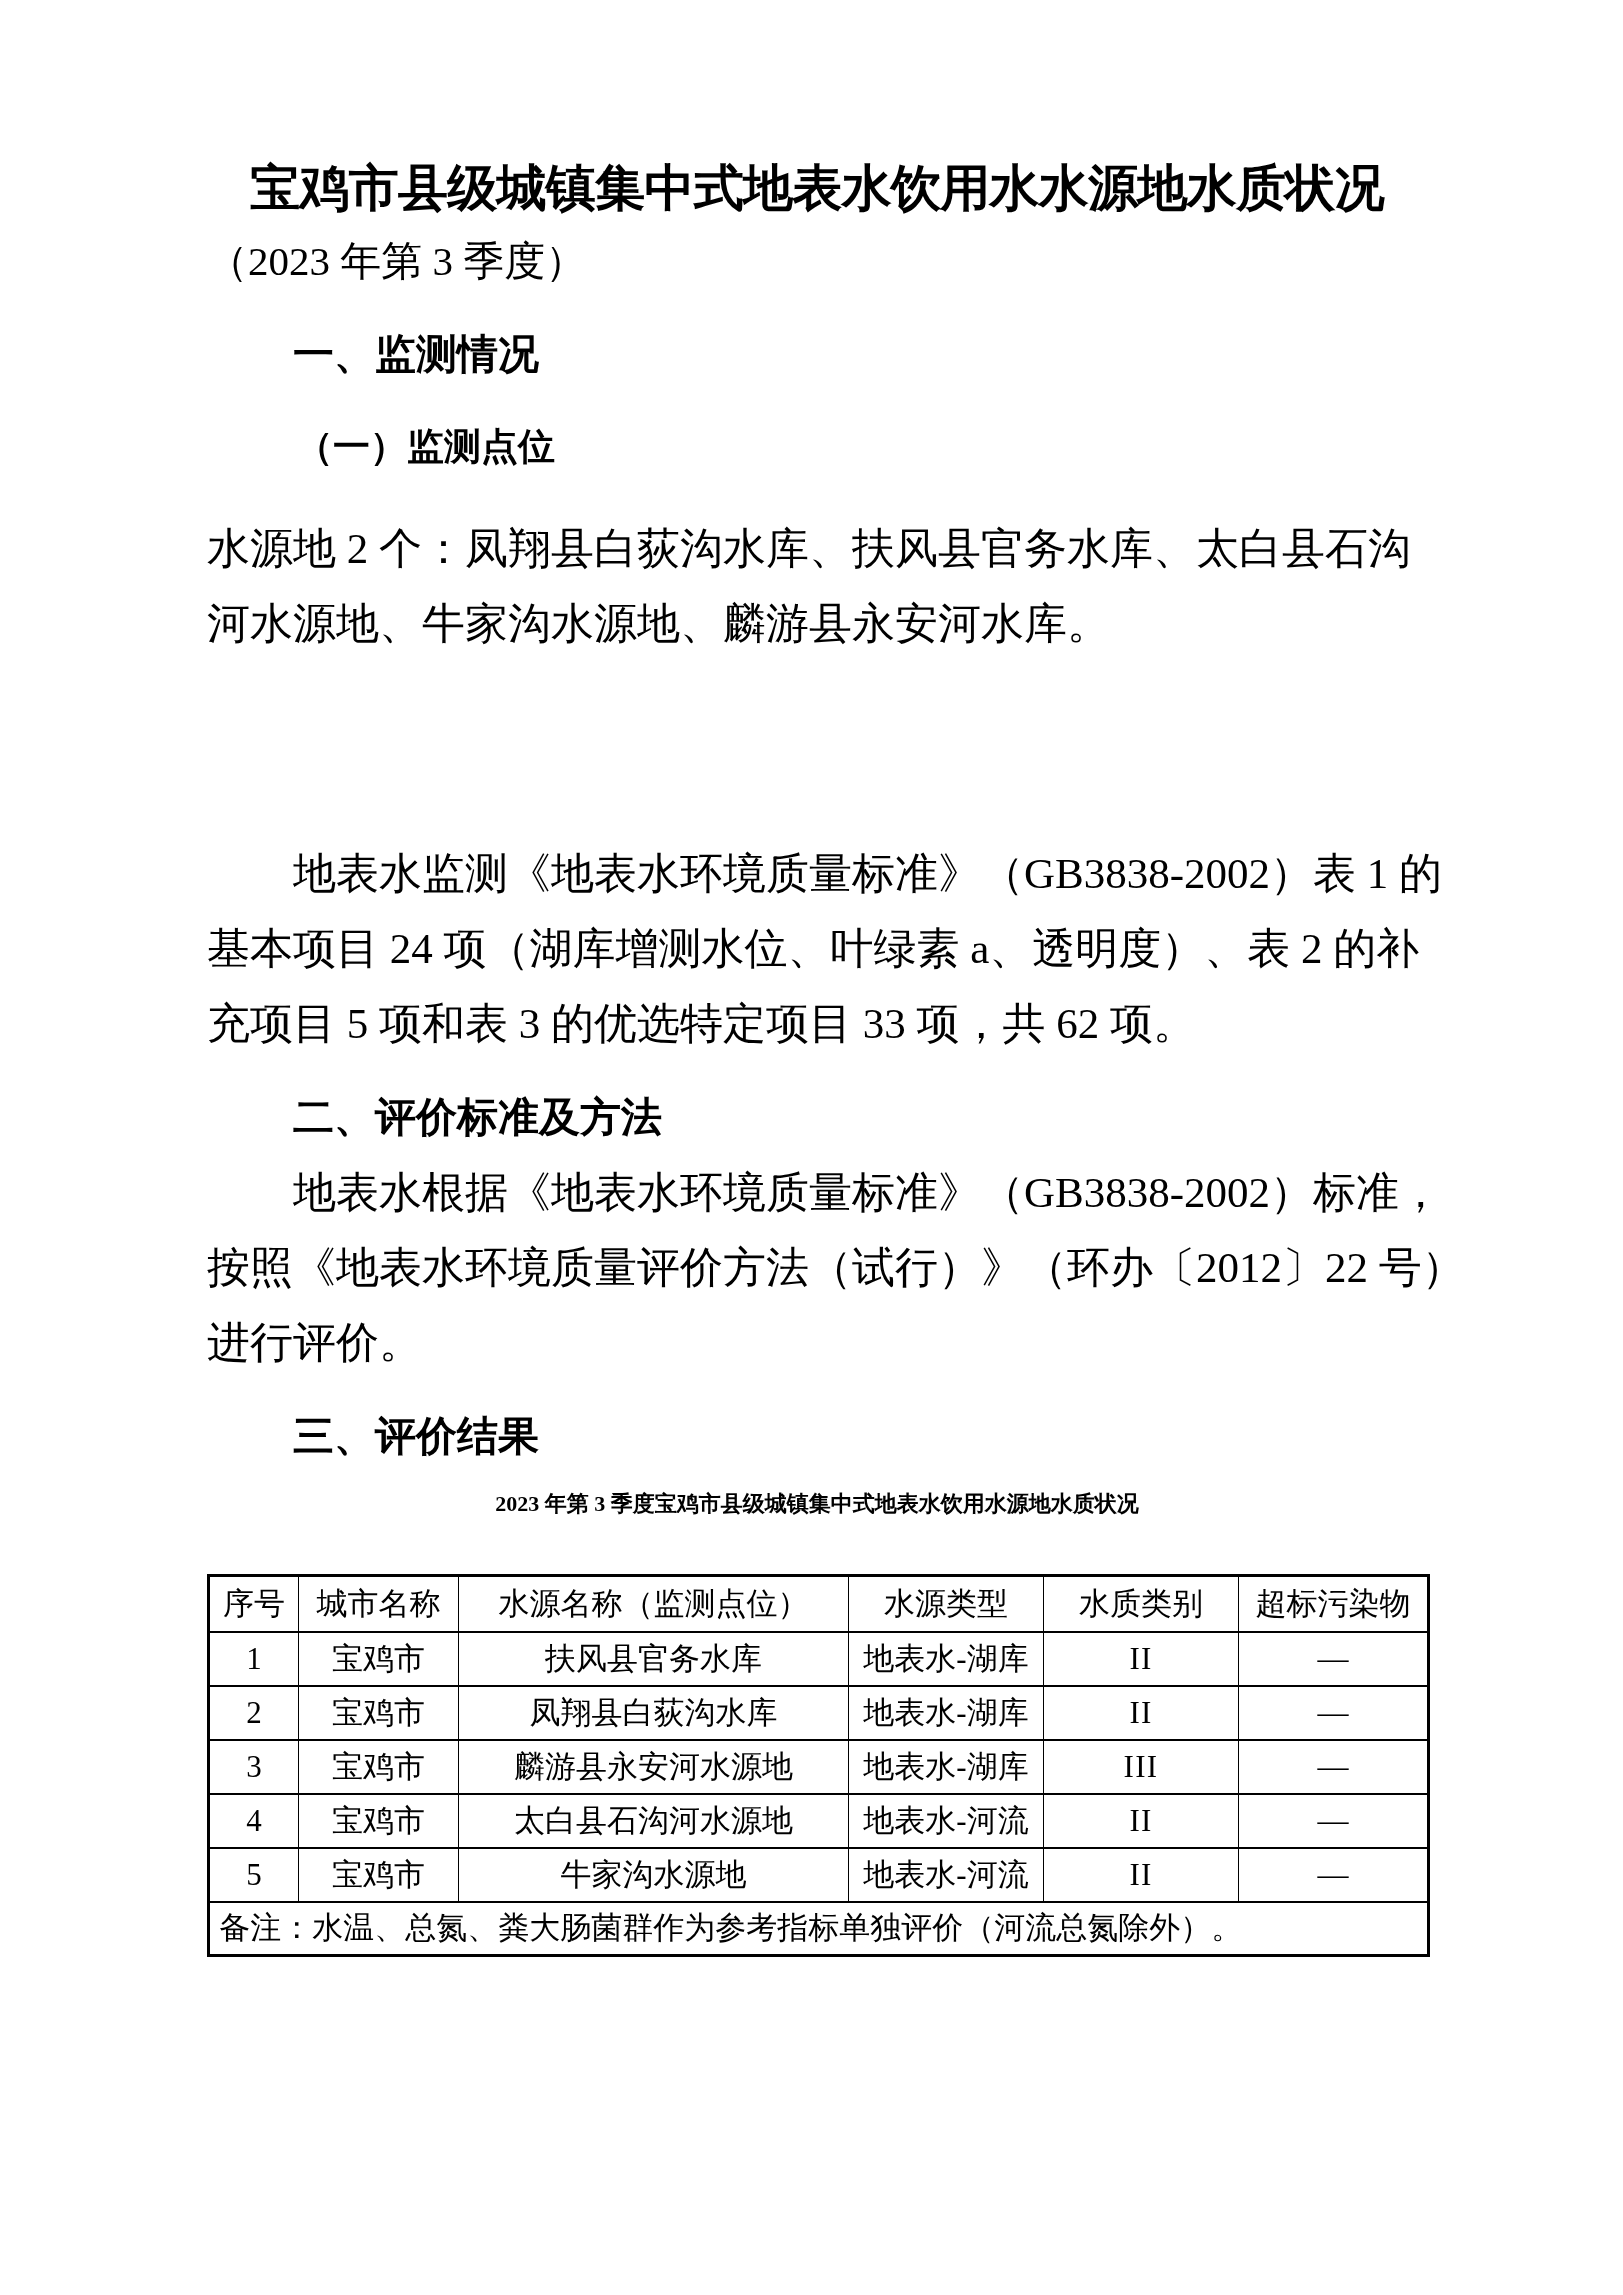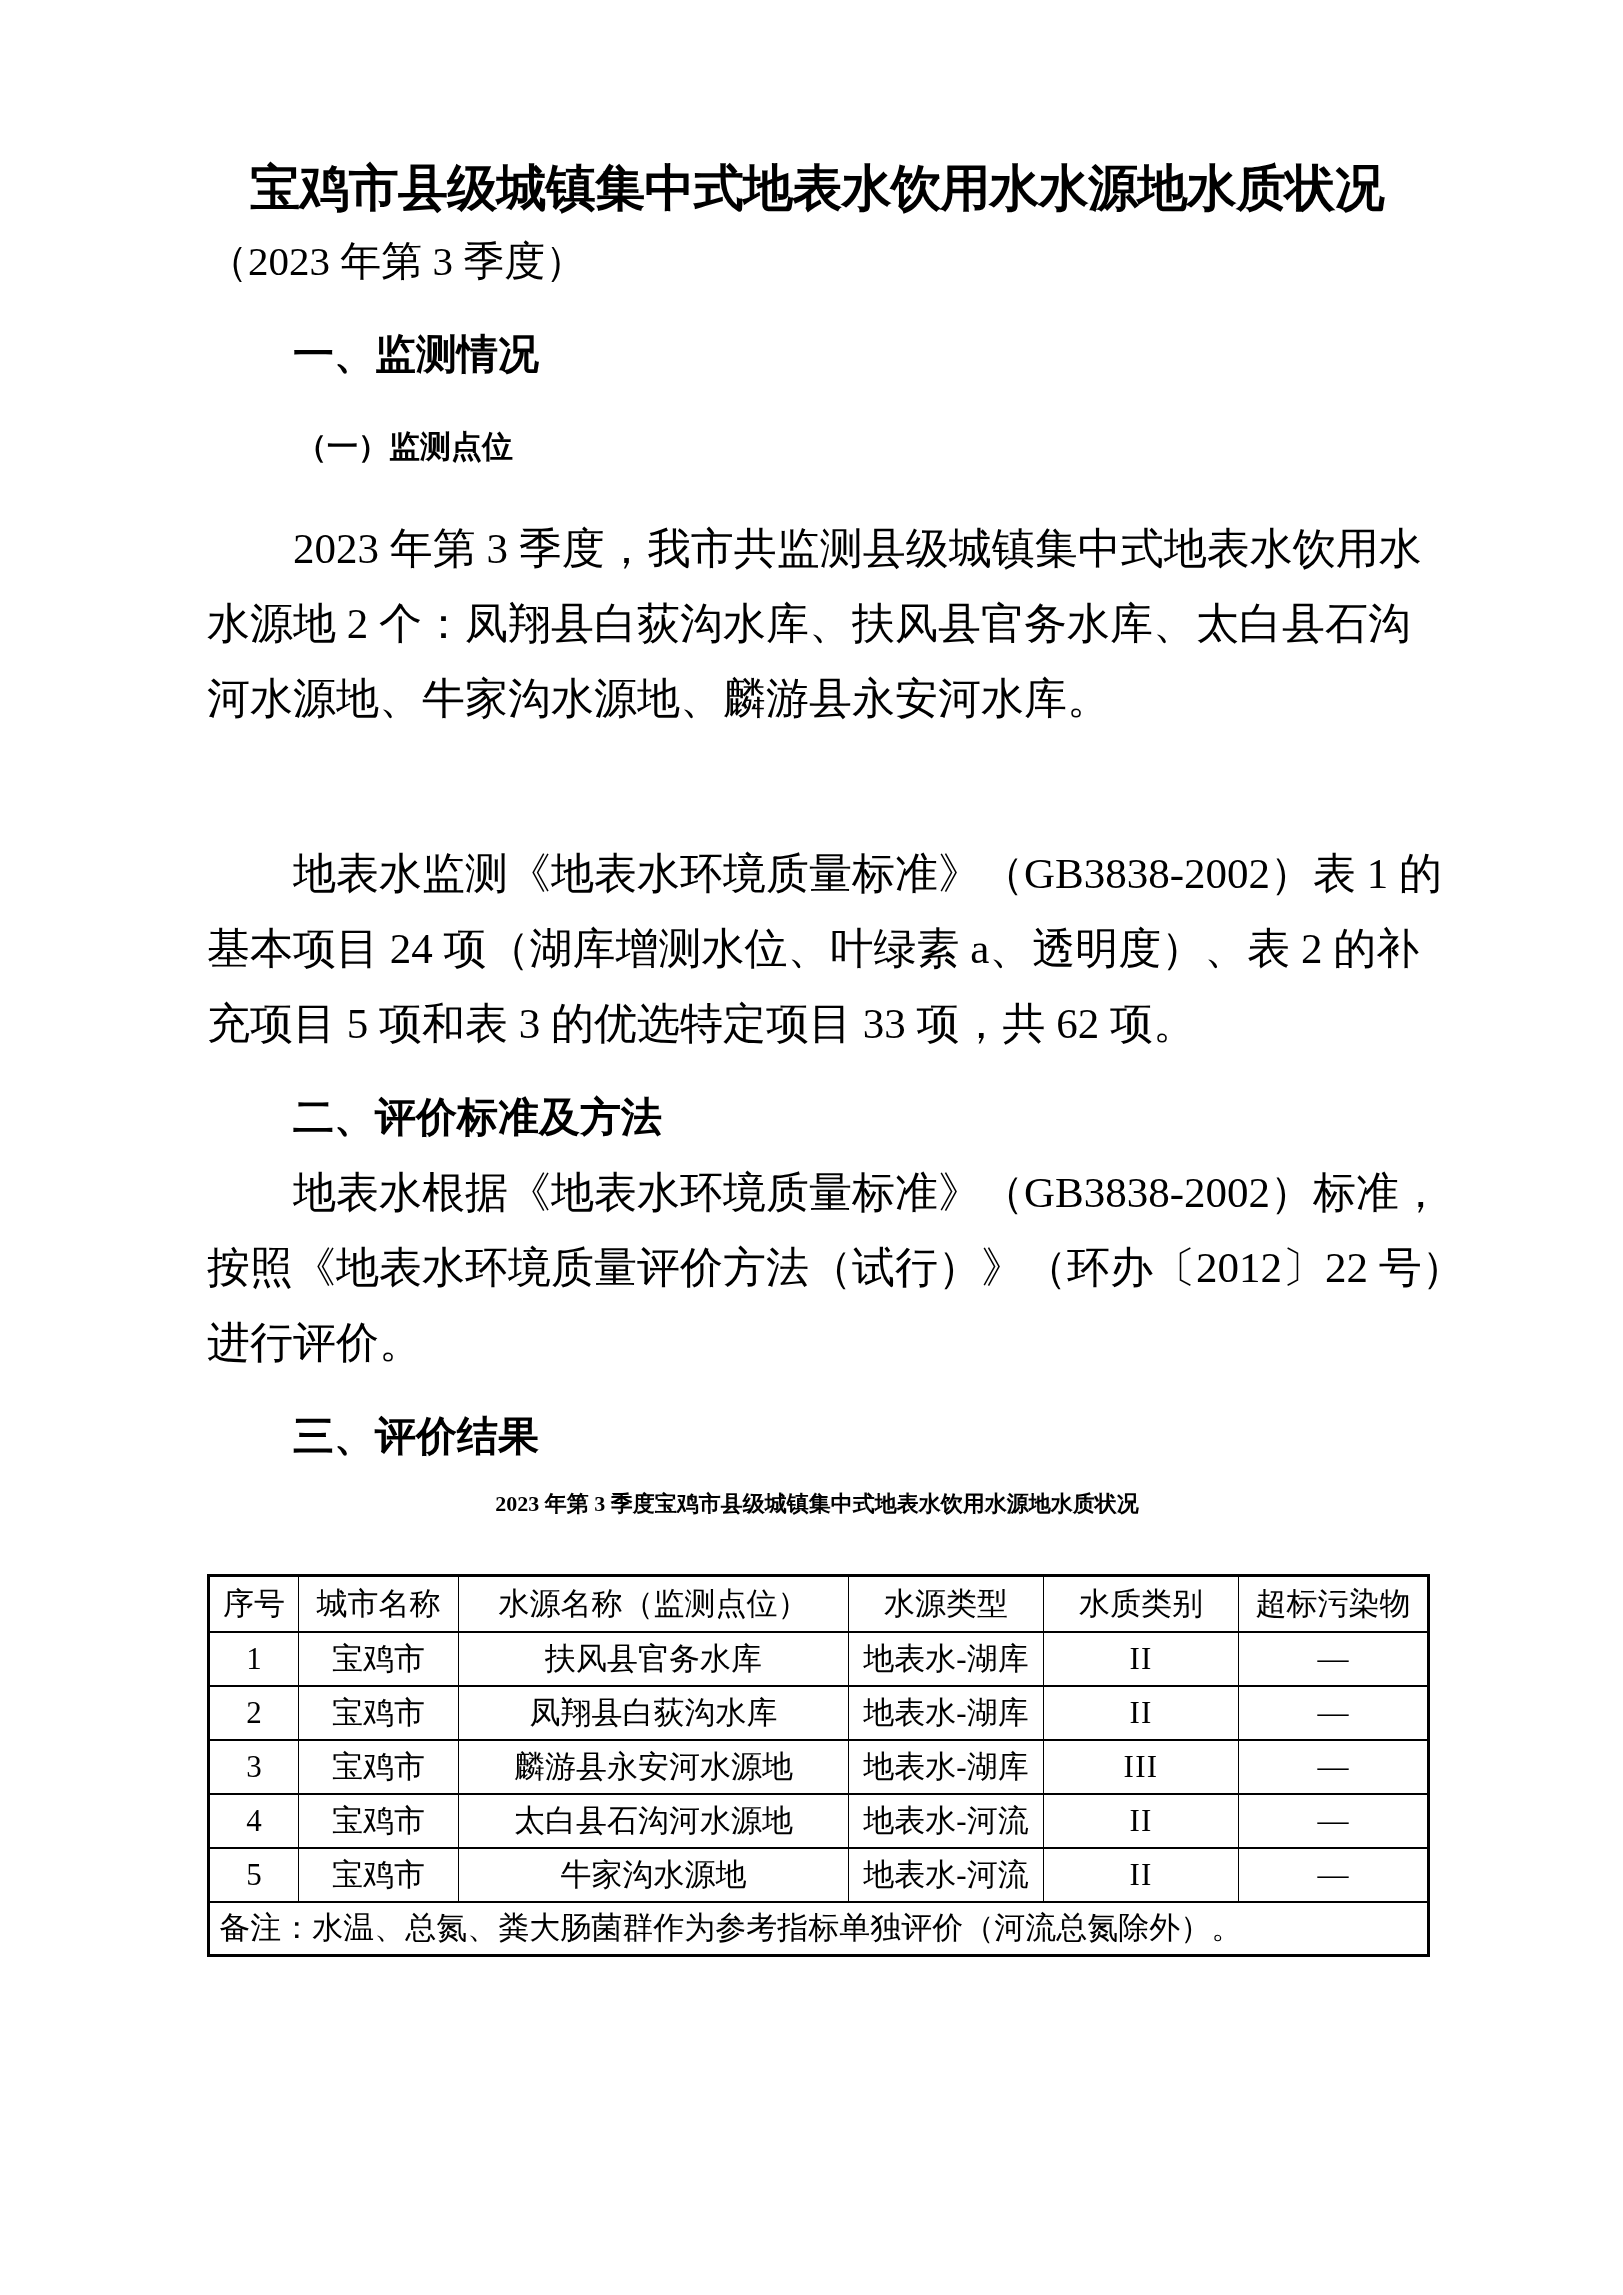--- a/index.html
+++ b/index.html
@@ -44,21 +44,21 @@
     font-size:41px;
     line-height:50px;
     padding-left:86px;
   }
   .h-main.h1 { top:329px; }
   .h-main.h2 { top:1092px; }
   .h-main.h3 { top:1411px; }
   .h-sub {
     font-family:"Liberation Serif","DejaVu Serif",serif;
     font-weight:600;
-    font-size:31px;
+    font-size:37px;
     line-height:48px;
     padding-left:89px;
   }
   .h-sub.h1-1 { top:423px; }
   .h-sub.h1-2 { top:772px; }
   .para {
     font-size:43px;
     line-height:75px;
     text-align:left;
   }
@@ -113,21 +113,20 @@
   <div class="content">
 
     <div class="block doc-title">宝鸡市县级城镇集中式地表水饮用水水源地水质状况</div>
     <div class="block doc-subtitle">（2023 年第 3 季度）</div>
 
     <div class="block h-main h1">一、监测情况</div>
 
     <div class="block h-sub h1-1">（一）监测点位</div>
 
     <div class="block para p1">
-      <div class="line indent">2023 年第 3 季度，我市共监测县级城镇集中式地表水饮用水</div>
       <div class="line">水源地 2 个：凤翔县白荻沟水库、扶风县官务水库、太白县石沟</div>
       <div class="line">河水源地、牛家沟水源地、麟游县永安河水库。</div>
     </div>
 
 
     <div class="block para p2">
       <div class="line indent">地表水监测《地表水环境质量标准》（GB3838-2002）表 1 的</div>
       <div class="line">基本项目 24 项（湖库增测水位、叶绿素 a、透明度）、表 2 的补</div>
       <div class="line">充项目 5 项和表 3 的优选特定项目 33 项，共 62 项。</div>
     </div>

